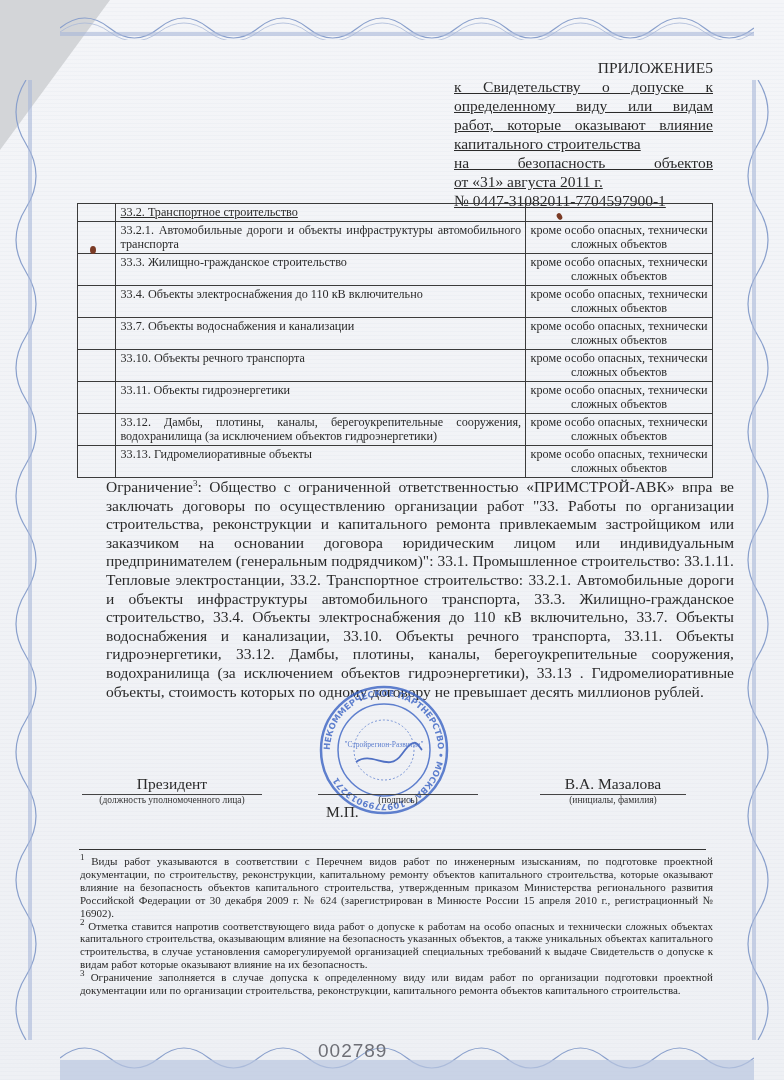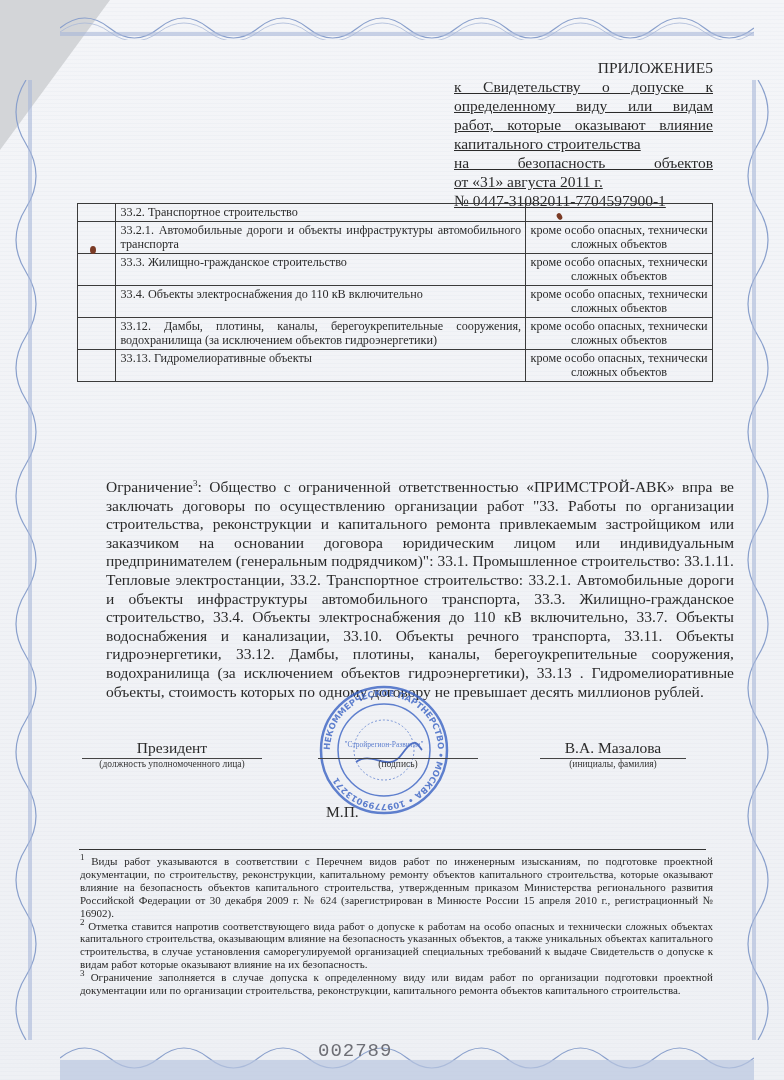--- a/index.html
+++ b/index.html
@@ -48,21 +48,21 @@
   table.works td.c0 { width: 30px; }
   table.works td.c1 { width: 406px; text-align: justify; }
   table.works td.c2 { width: 180px; text-align: center; }
 
   .restriction {
     position: absolute; left: 92px; top: 478px; width: 628px;
     font-size: 15.5px; line-height: 18.6px; text-align: justify; margin-left: 14px;
   }
   sup { font-size: 9px; line-height: 0; }
 
-  .sig-row { position: absolute; top: 739px; left: 0; width: 784px; height: 40px; }
+  .sig-row { position: absolute; top: 775px; left: 0; width: 784px; height: 40px; }
   .sig { position: absolute; text-align: center; }
   .sig .val { font-size: 15.5px; line-height: 18px; height: 18px; }
   .sig .rule { border-top: 1px solid #444; margin-top: 1px; }
   .sig .cap { font-size: 9.5px; line-height: 11px; color: #333; }
   .sig.pos { left: 82px; width: 180px; }
   .sig.sign { left: 318px; width: 160px; }
   .sig.name { left: 540px; width: 146px; }
 
   .mp { position: absolute; left: 326px; top: 803px; font-size: 15.5px; }
 
@@ -73,21 +73,21 @@
 
   .fn-rule { position: absolute; left: 79px; top: 849px; width: 627px; border-top: 1.5px solid #333; }
   .footnotes {
     position: absolute; left: 80px; top: 855px; width: 633px;
     font-size: 11px; line-height: 12.9px; text-align: justify;
   }
   .footnotes p { margin: 0; }
 
   .serial {
     position: absolute; left: 318px; top: 1040px;
-    font-family: Liberation Mono, monospace; font-size: 19px; color: #6e6f76; letter-spacing: 1px;
+    font-family: Liberation Sans, sans-serif; font-size: 19px; color: #6e6f76; letter-spacing: 1px;
   }
   .speck { position: absolute; width: 6px; height: 8px; background: #7a3a25; border-radius: 50%; }
 </style>
 </head>
 <body>
 
 <div class="sheet">
   <div class="corner-fold"></div>
 
   <div class="border-top">
@@ -127,36 +127,51 @@
     <div class="line left">капитального строительства</div>
     <div class="line">на безопасность объектов</div>
     <div class="line left">от «31» августа 2011 г.</div>
     <div class="line left">№ 0447-31082011-7704597900-1</div>
   </div>
 
   <table class="works">
     <tbody id="works-body">
         <tr>
           <td class="c0"></td>
-          <td class="c1" style="height: 14px;">33.2. Транспортное строительство</td>
+          <td class="c1" style="height: 14px; text-decoration: underline;">33.2. Транспортное строительство</td>
           <td class="c2"></td>
         </tr>
         <tr>
           <td class="c0"></td>
           <td class="c1" style="height: 29px;">33.2.1. Автомобильные дороги и объекты инфраструктуры автомобильного транспорта</td>
           <td class="c2">кроме особо опасных, технически сложных объектов</td>
         </tr>
         <tr>
           <td class="c0"></td>
           <td class="c1" style="height: 29px;">33.3. Жилищно-гражданское строительство</td>
           <td class="c2">кроме особо опасных, технически сложных объектов</td>
         </tr>
         <tr>
           <td class="c0"></td>
           <td class="c1" style="height: 29px;">33.4. Объекты электроснабжения до 110 кВ включительно</td>
+          <td class="c2">кроме особо опасных, технически сложных объектов</td>
+        </tr>
+        <tr>
+          <td class="c0"></td>
+          <td class="c1" style="height: 29px;">33.7. Объекты водоснабжения и канализации</td>
+          <td class="c2">кроме особо опасных, технически сложных объектов</td>
+        </tr>
+        <tr>
+          <td class="c0"></td>
+          <td class="c1" style="height: 29px;">33.10. Объекты речного транспорта</td>
+          <td class="c2">кроме особо опасных, технически сложных объектов</td>
+        </tr>
+        <tr>
+          <td class="c0"></td>
+          <td class="c1" style="height: 29px;">33.11. Объекты гидроэнергетики</td>
           <td class="c2">кроме особо опасных, технически сложных объектов</td>
         </tr>
         <tr>
           <td class="c0"></td>
           <td class="c1" style="height: 29px;">33.12. Дамбы, плотины, каналы, берегоукрепительные сооружения, водохранилища (за исключением объектов гидроэнергетики)</td>
           <td class="c2">кроме особо опасных, технически сложных объектов</td>
         </tr>
         <tr>
           <td class="c0"></td>
           <td class="c1" style="height: 29px;">33.13. Гидромелиоративные объекты</td>

